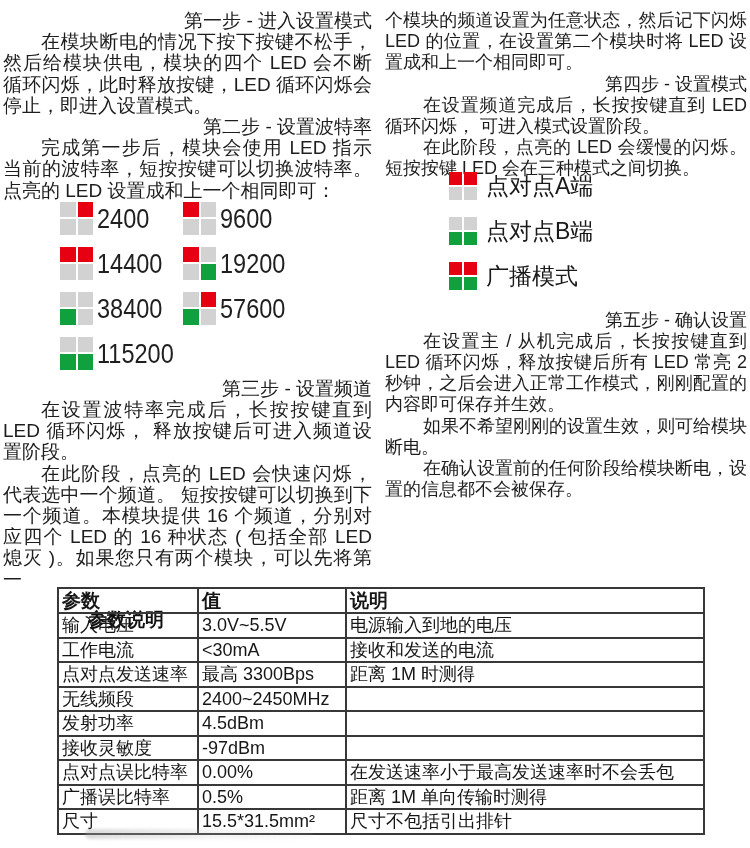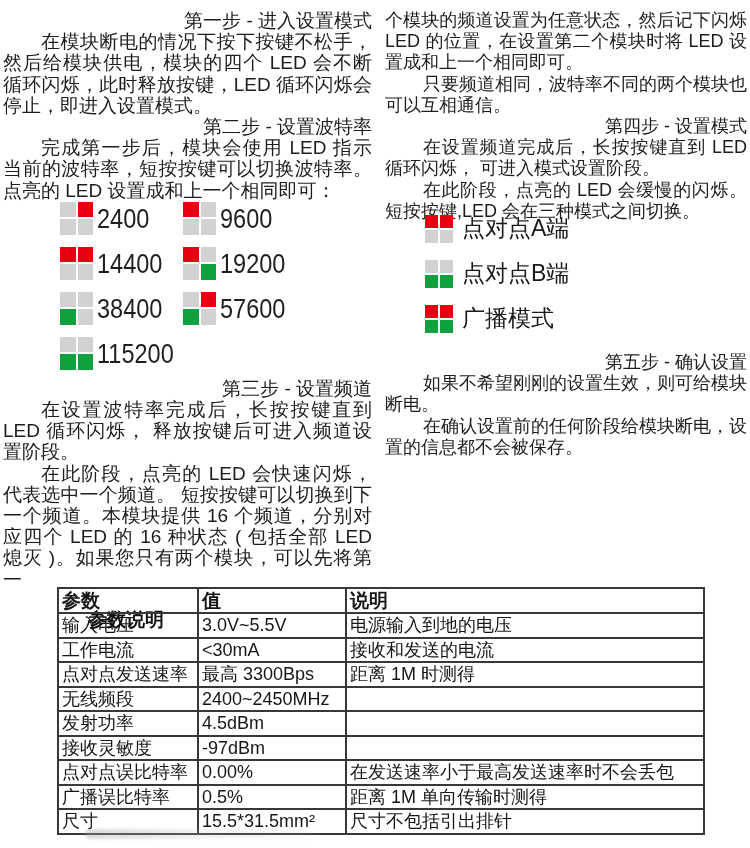--- a/index.html
+++ b/index.html
@@ -20,21 +20,21 @@
 
   .led-grid{width:33px;height:33px;display:grid;grid-template-columns:1fr 1fr;grid-template-rows:1fr 1fr;gap:2px;flex:0 0 auto;}
   .led-grid.small{width:28px;height:28px;}
   .led-cell{width:100%;height:100%;}
 
   .baud-list{margin-top:-5px;padding-left:57px;display:grid;grid-template-columns:123px 1fr;}
   .baud-item{display:flex;align-items:center;gap:4px;height:45px;}
   .baud-label{font-size:28px;color:#1f1f1f;white-space:nowrap;transform:scaleX(0.84);transform-origin:0 50%;}
 
   .modes-list{margin-top:-16px;padding-left:40px;}
-  .mode-item{display:flex;align-items:center;gap:9px;height:45px;}
+  .mode-item{display:flex;align-items:center;gap:9px;height:45px;margin-left:24px;}
   .mode-label{font-size:23px;color:#1a1a1a;white-space:nowrap;}
 
   #col-left .blocks-bottom p.heading{margin-top:2px;}
   #col-right .blocks-bottom p.heading{margin-top:11px;}
 
   .params-title{position:absolute;left:88px;top:559px;font-size:19px;font-weight:bold;color:#111;margin-top:48px;}
   table.params{position:absolute;left:57px;top:587px;width:646px;border-collapse:collapse;table-layout:fixed;font-size:18px;color:#161616;}
   table.params th,table.params td{border:2px solid #383838;padding:0 2px 0 3px;height:22.5px;line-height:20px;white-space:nowrap;overflow:hidden;text-align:left;font-weight:normal;vertical-align:middle;}
   table.params th{font-size:19px;font-weight:bold;height:23px;}
 
@@ -120,21 +120,20 @@
   <div class="blocks-bottom">
       <p class="heading">第三步 - 设置频道</p>
       <p class="para">在设置波特率完成后，长按按键直到 LED 循环闪烁， 释放按键后可进入频道设置阶段。</p>
       <p class="para">在此阶段，点亮的 LED 会快速闪烁，代表选中一个频道。 短按按键可以切换到下一个频道。本模块提供 16 个频道，分别对应四个 LED 的 16 种状态 ( 包括全部 LED 熄灭 )。如果您只有两个模块，可以先将第一</p>
     </div>
 </div>
 
 <div class="col" id="col-right">
   <div class="blocks-top">
       <p class="para-flush">个模块的频道设置为任意状态，然后记下闪烁 LED 的位置，在设置第二个模块时将 LED 设置成和上一个相同即可。</p>
-      <p class="para">只要频道相同，波特率不同的两个模块也可以互相通信。</p>
       <p class="heading">第四步 - 设置模式</p>
       <p class="para">在设置频道完成后，长按按键直到 LED 循环闪烁， 可进入模式设置阶段。</p>
       <p class="para">在此阶段，点亮的 LED 会缓慢的闪烁。短按按键,LED 会在三种模式之间切换。</p>
     </div>
   <div class="modes-list">
       <div class="mode-item">
         <div class="led-grid small">
           <div class="led-cell" style="background: rgb(230, 0, 18);"></div>
           <div class="led-cell" style="background: rgb(230, 0, 18);"></div>
           <div class="led-cell" style="background: rgb(210, 210, 211);"></div>
@@ -156,20 +155,21 @@
           <div class="led-cell" style="background: rgb(230, 0, 18);"></div>
           <div class="led-cell" style="background: rgb(230, 0, 18);"></div>
           <div class="led-cell" style="background: rgb(16, 160, 62);"></div>
           <div class="led-cell" style="background: rgb(16, 160, 62);"></div>
         </div>
         <span class="mode-label">广播模式</span>
       </div>
     </div>
   <div class="blocks-bottom">
       <p class="heading">第五步 - 确认设置</p>
+      <p class="para">在设置主 / 从机完成后，长按按键直到 LED 循环闪烁，释放按键后所有 LED 常亮 2 秒钟，之后会进入正常工作模式，刚刚配置的内容即可保存并生效。</p>
       <p class="para">如果不希望刚刚的设置生效，则可给模块断电。</p>
       <p class="para">在确认设置前的任何阶段给模块断电，设置的信息都不会被保存。</p>
     </div>
 </div>
 
 <div class="params-title">参数说明</div>
 
 <table class="params">
   <colgroup>
       <col style="width: 140px;">

